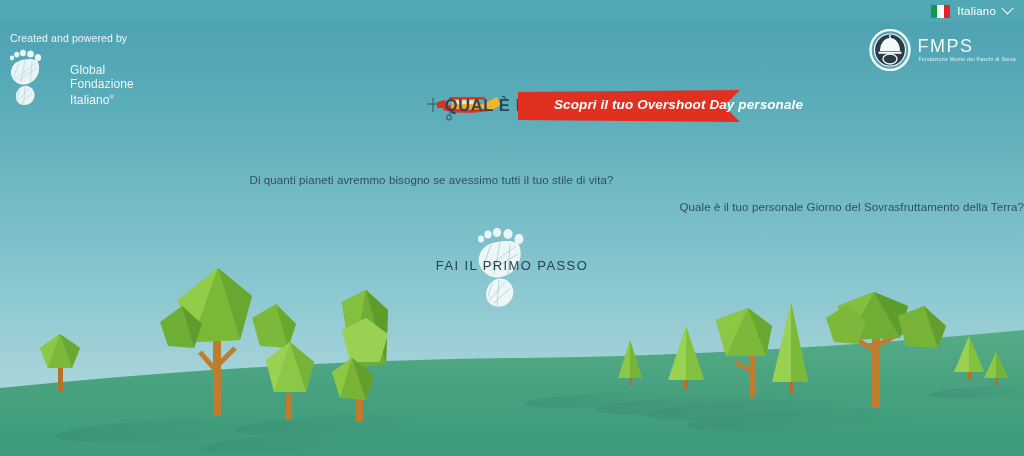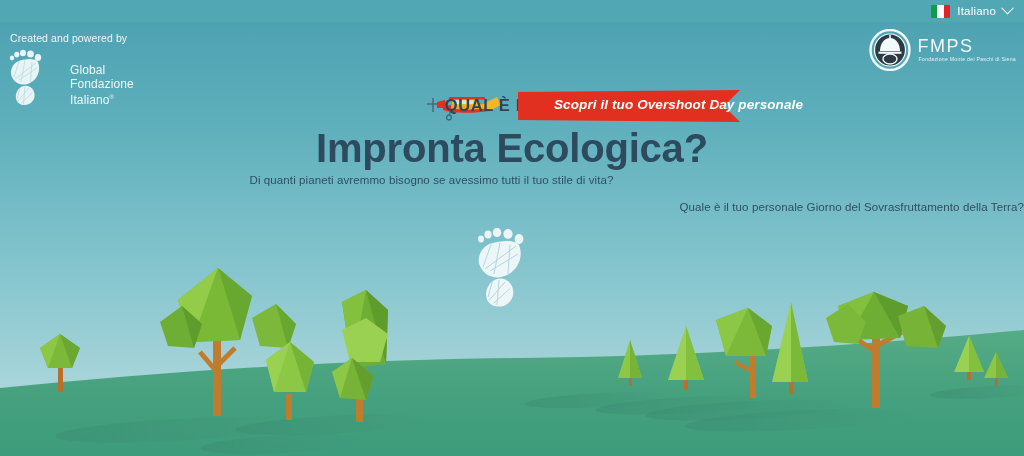--- a/index.html
+++ b/index.html
@@ -312,21 +312,20 @@
       <polygon points="60,18 78,9 82,17 72,22" fill="#f5b52b"></polygon>
       <path d="M32,22 L30,28" stroke="#4c6472" stroke-width="1.3"></path>
       <circle cx="30" cy="29.6" r="2.4" fill="none" stroke="#4c6472" stroke-width="1.3"></circle>
     </svg>
 
     <svg class="banner" width="222" height="32" viewBox="0 0 222 32">
       <polygon points="0,2 222,0 206,16 222,32 0,30" fill="#e1301f"></polygon>
     </svg>
     <div class="banner-label">Scopri il tuo Overshoot Day personale</div>
 
-    <div class="title">Impronta Ecologica?</div>
     <div class="sub1">Di quanti pianeti avremmo bisogno se avessimo tutti il tuo stile di vita?</div>
     <div class="sub2">Quale è il tuo personale Giorno del Sovrasfruttamento della Terra?</div>
 
     <div class="cta">
       <svg class="cta-print" width="62" height="80" viewBox="0 0 62 80">
         <g fill="#ffffff" opacity="0.85">
           <ellipse cx="33" cy="6" rx="4.6" ry="5"></ellipse>
           <ellipse cx="22" cy="4.4" rx="4.2" ry="4.6"></ellipse>
           <ellipse cx="13" cy="6.6" rx="3.6" ry="4"></ellipse>
           <ellipse cx="6" cy="11" rx="3" ry="3.4"></ellipse>
@@ -341,17 +340,18 @@
           <path d="M43,26 L15,43"></path>
         </g>
         <path d="M29,51 C37.5,54 41,64 36,72 C31,80 18.5,80.8 13.5,74 C8.5,67.2 11.5,56 20,51.8 C23,50.4 26,50 29,51 Z" fill="#ffffff" opacity="0.85"></path>
         <g stroke="#9ecad2" stroke-width="0.9" fill="none" opacity="0.8">
           <path d="M30,54 L14,72.5"></path>
           <path d="M24,51.8 L22,77"></path>
           <path d="M17,54.6 L13,69"></path>
           <path d="M35,60.5 L19,75"></path>
         </g>
       </svg>
+      <div class="cta-text">FAI IL      PRIMO PASSO</div>
     </div>
 
   </div>
 
 </div>
 
 </body></html>

